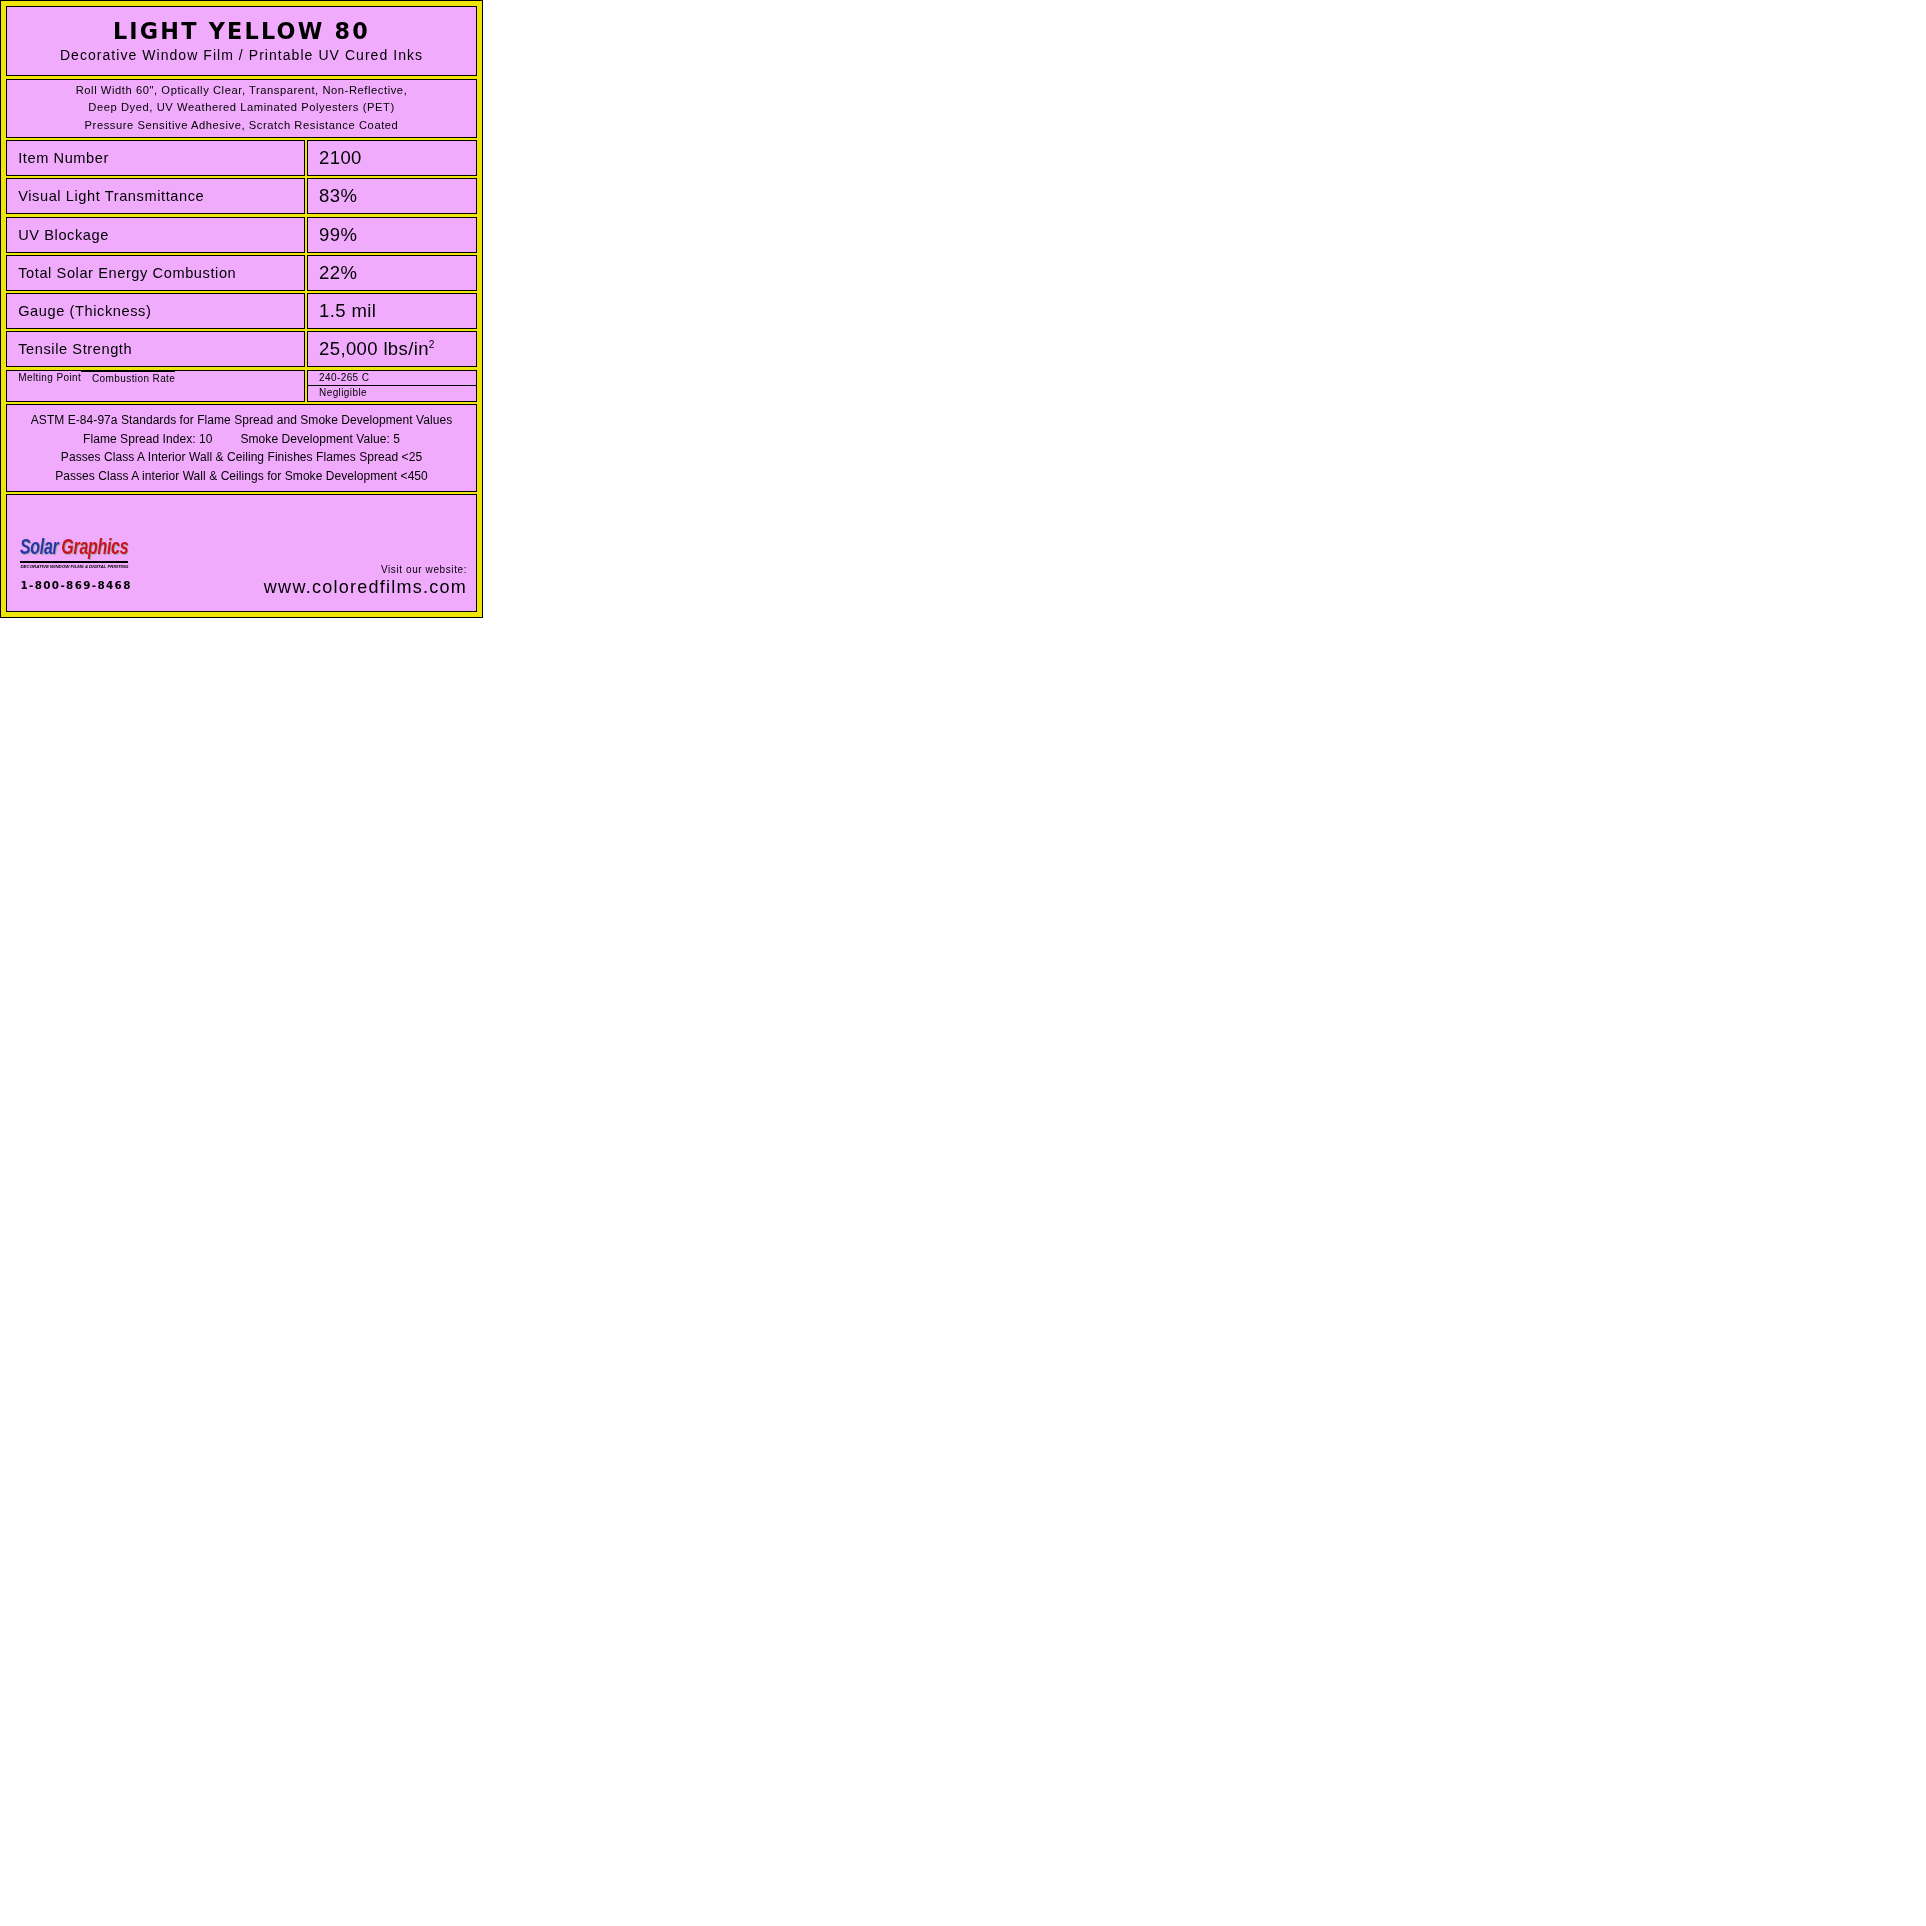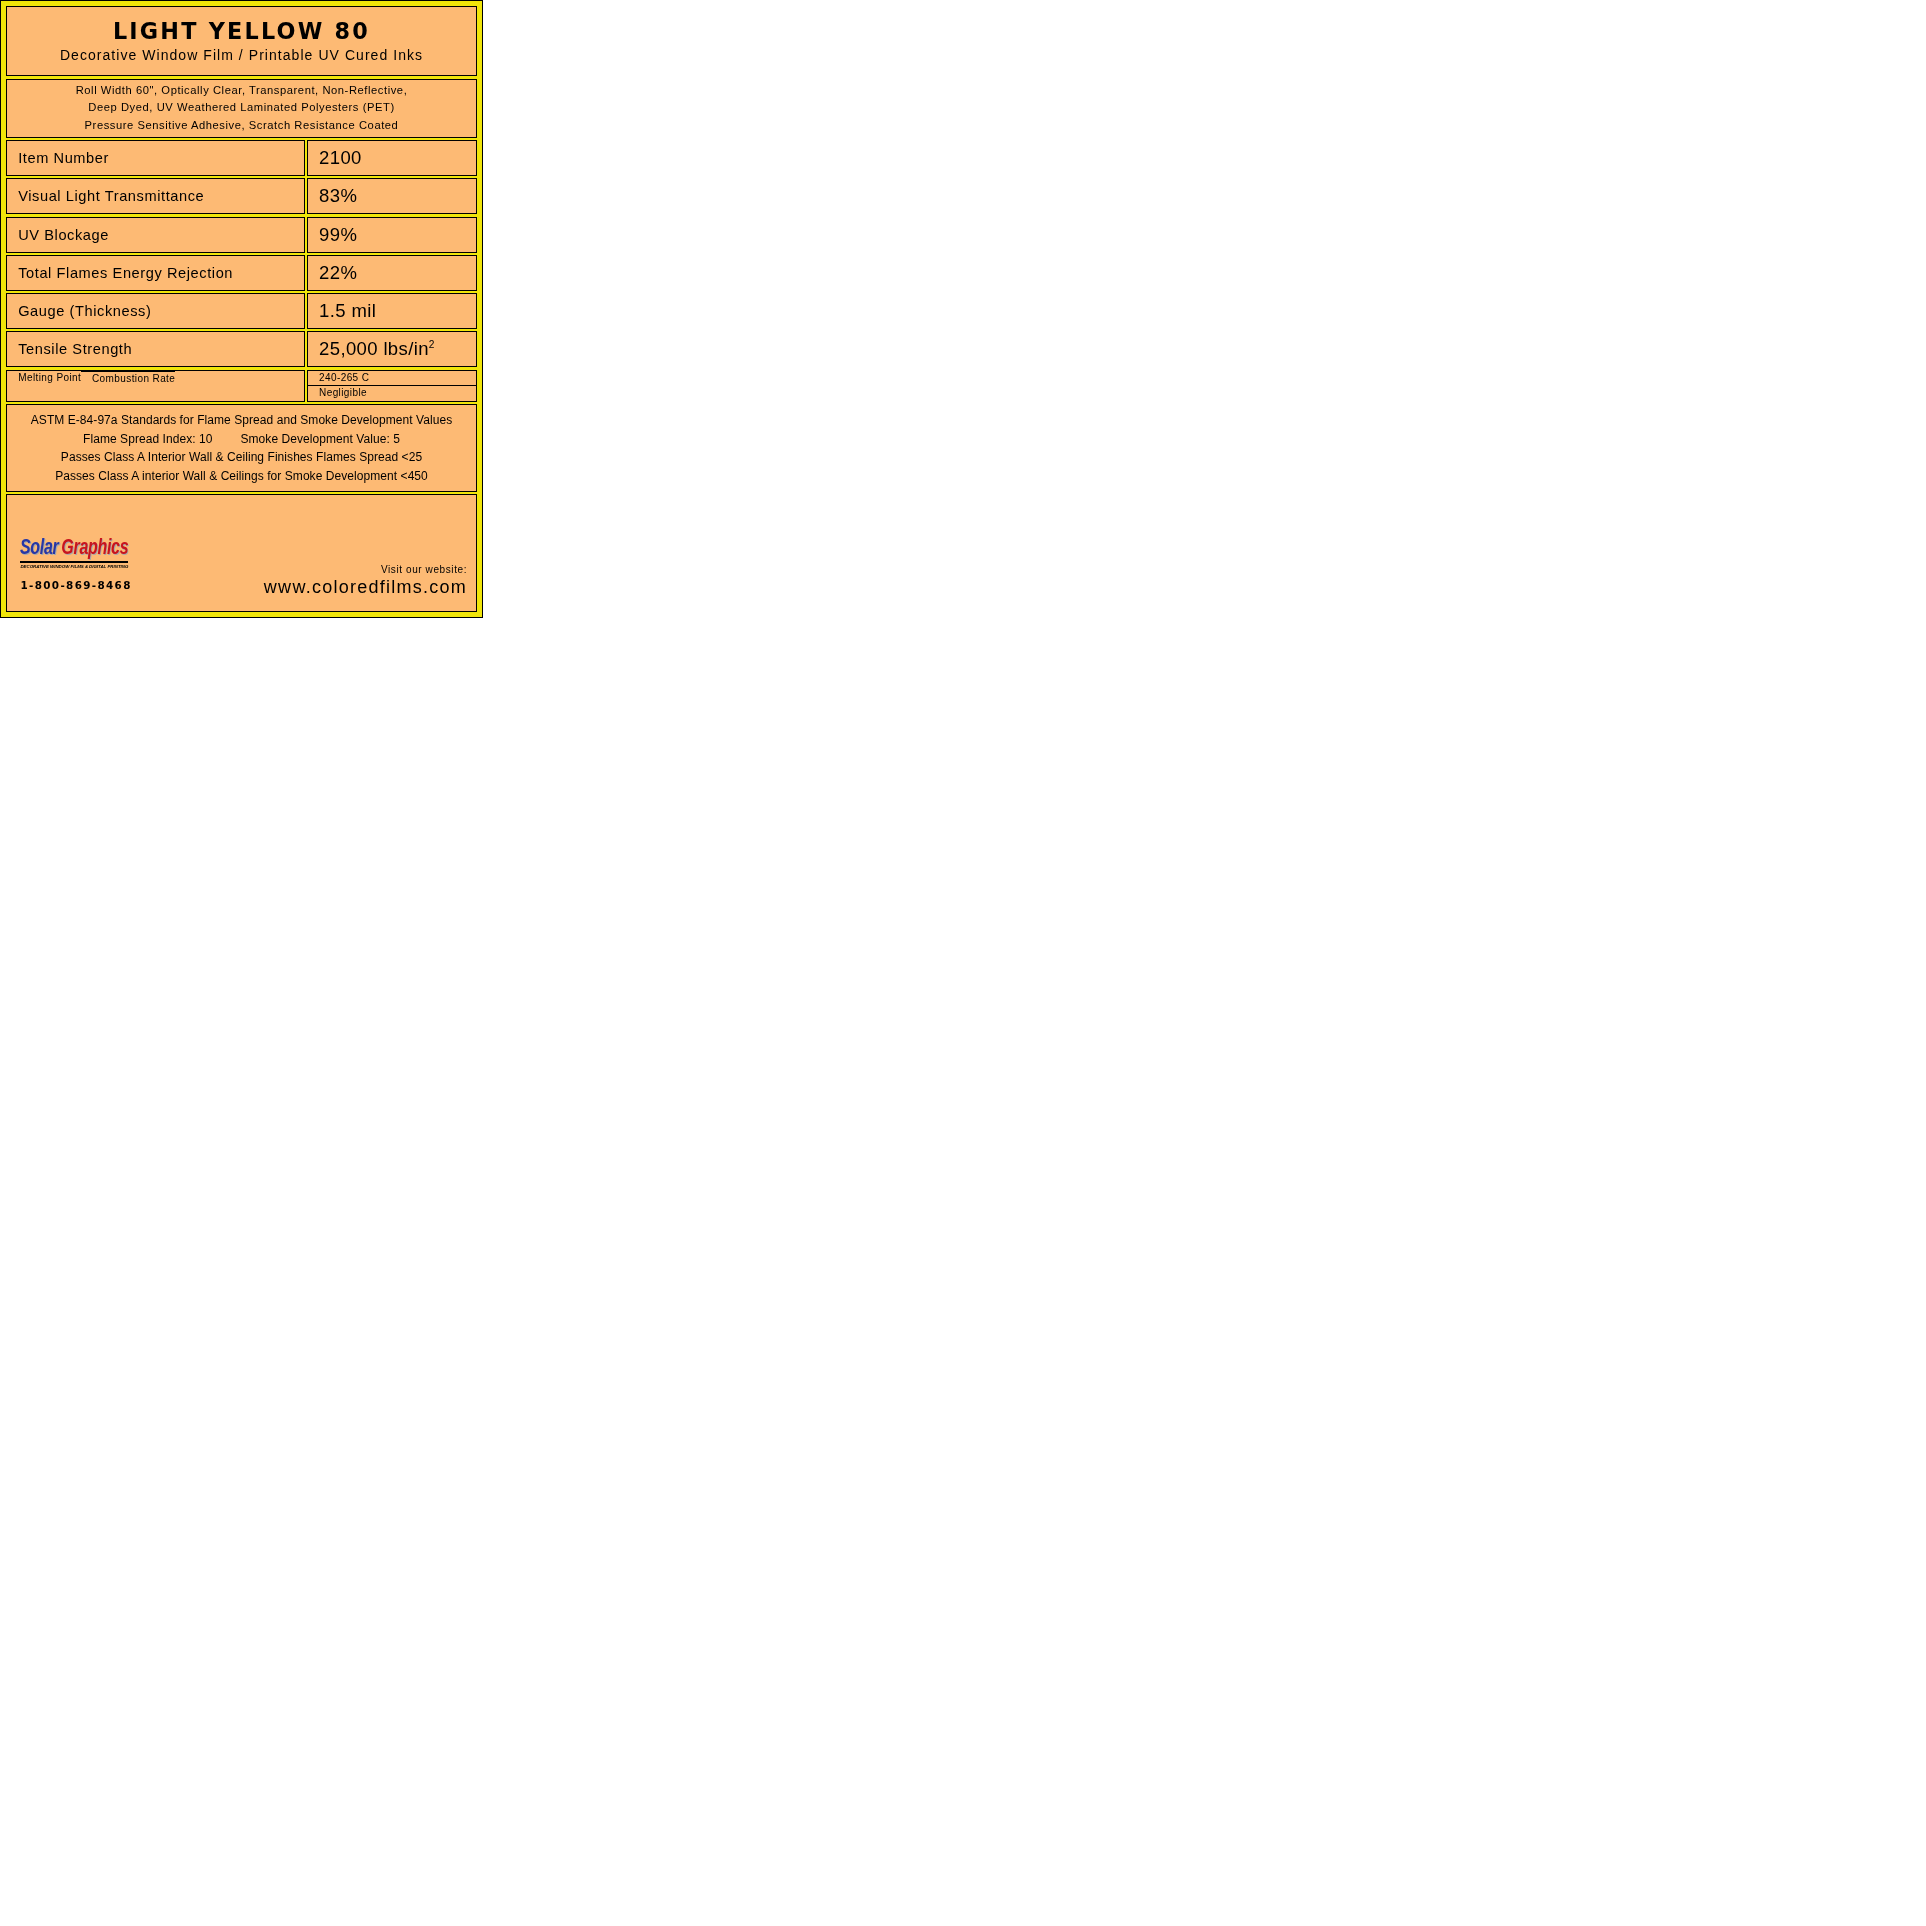--- a/index.html
+++ b/index.html
@@ -6,21 +6,21 @@
   *{box-sizing:border-box;}
   .page{
     width:483px;height:618px;
     background:#F0E50A;
     border:1.2px solid #000;
     padding:5.4px;
     display:flex;flex-direction:column;gap:2.3px;
     font-family:"Liberation Sans", sans-serif;
     color:#000;
   }
-  .box{background:#fdba74;border:1.5px solid #000;flex-shrink:0;}
+  .box{background:#f0abfc;border:1.5px solid #000;flex-shrink:0;}
   
   .title-box{height:70px;display:flex;flex-direction:column;align-items:center;justify-content:center;}
   .title{
     font-family:"DejaVu Sans", sans-serif;
     font-size:22.3px;font-weight:600;letter-spacing:0.10em;line-height:1.05;
     white-space:nowrap;
   }
   .subtitle{
     font-size:14px;font-weight:400;letter-spacing:0.075em;margin-top:3.9px;white-space:nowrap;
   }
@@ -104,21 +104,21 @@
     <div class="box label-box">
       <span class="spec-label">UV Blockage</span>
     </div>
     <div class="box value-box">
       <span class="spec-value">99%</span>
     </div>
   </div>
 
   <div class="spec-row">
     <div class="box label-box">
-      <span class="spec-label">Total Flames Energy Rejection</span>
+      <span class="spec-label">Total Solar Energy Combustion</span>
     </div>
     <div class="box value-box">
       <span class="spec-value">22%</span>
     </div>
   </div>
 
   <div class="spec-row">
     <div class="box label-box">
       <span class="spec-label">Gauge (Thickness)</span>
     </div>

